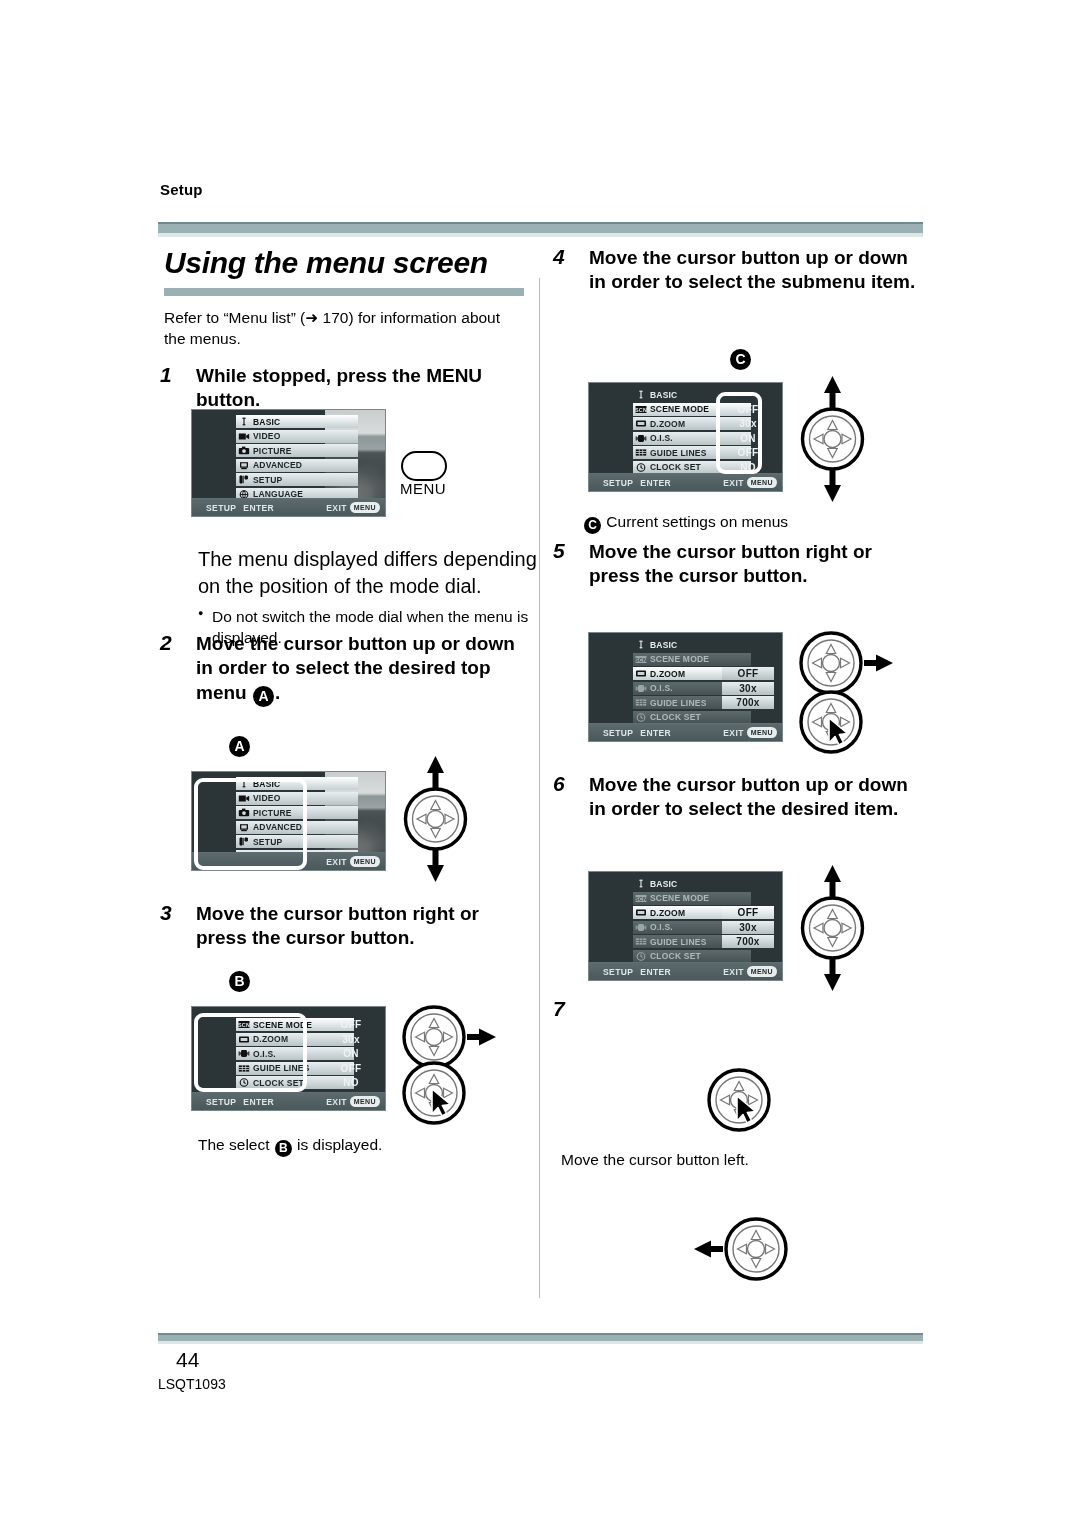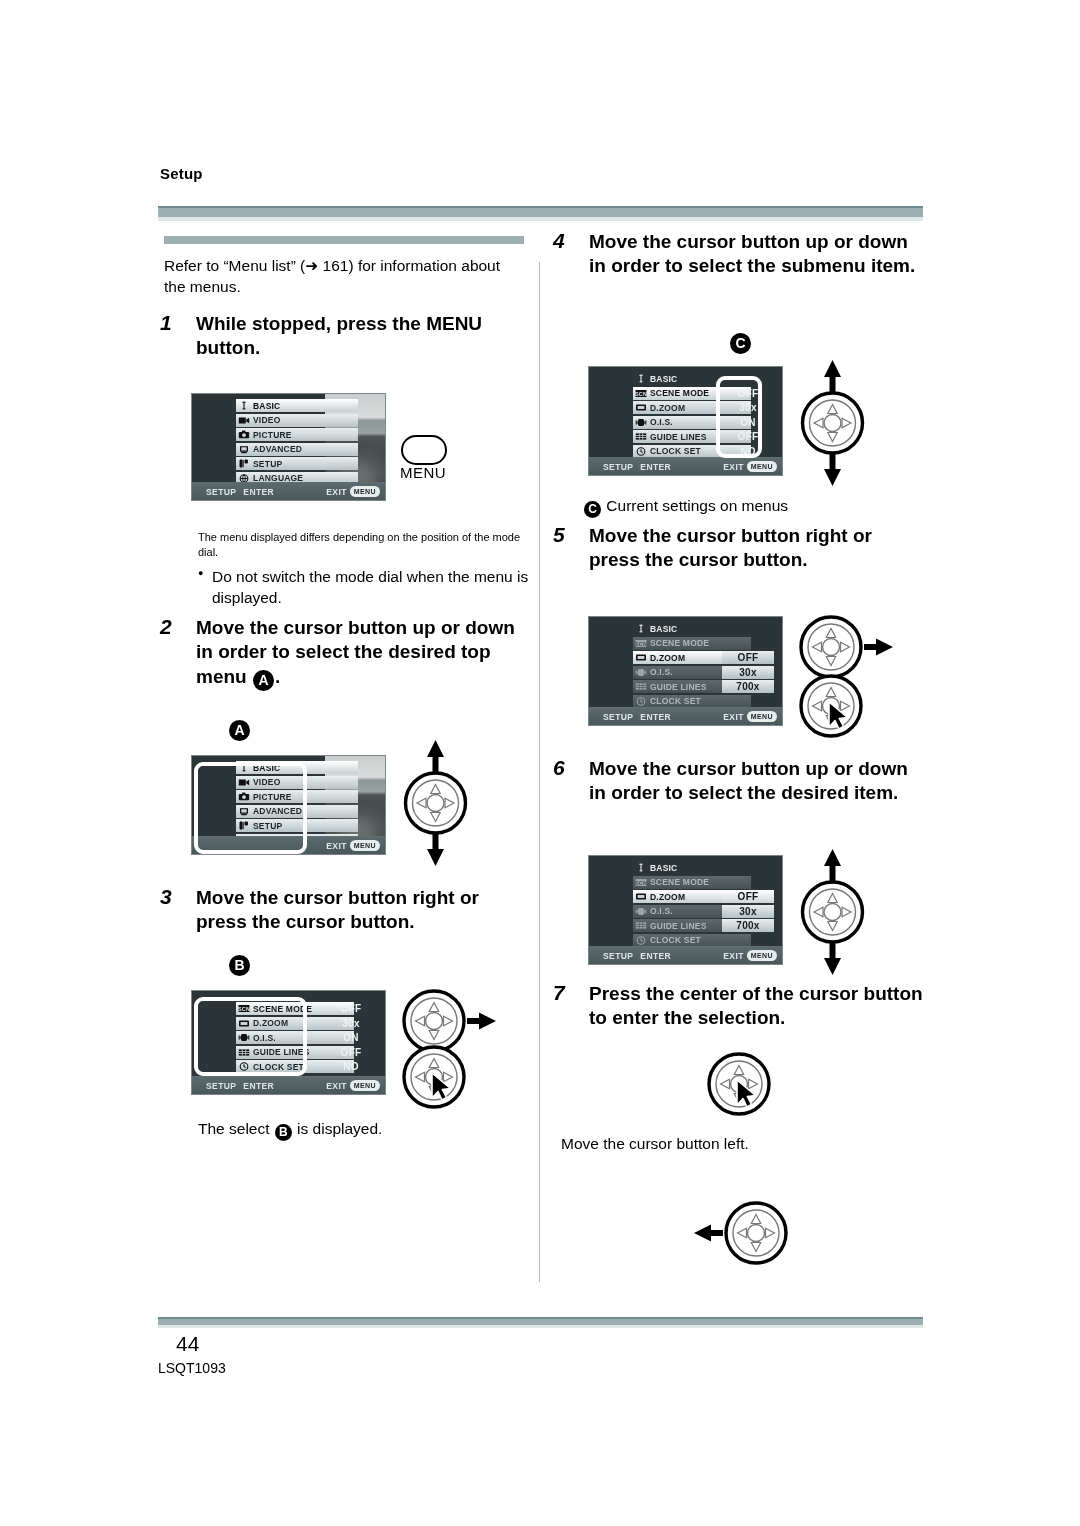--- a/index.html
+++ b/index.html
@@ -11,21 +11,21 @@
     width: 1080px;
     height: 1526px;
     position: relative;
     font-family: "Liberation Sans", sans-serif;
     color: #000000;
     overflow: hidden;
   }
 
   .page {
     position: absolute;
-    left: 0; top: 0;
+    left: 0; top: 16px;
     width: 1080px;
     height: 1330px;
   }
 
   
   .section-label {
     position: absolute;
     left: 160px;
     top: 165px;
     font-size: 15px;
@@ -106,21 +106,21 @@
     font-style: italic;
   }
   .step-text {
     font-size: 19px;
     font-weight: bold;
     line-height: 1.28;
     display: block;
   }
 
   .body-text {
-    font-size: 11px;
+    font-size: 20px;
     line-height: 1.36;
     margin: 6px 16px 6px 40px;
     width: 340px;
   }
   .bullet-text {
     font-size: 15.5px;
     line-height: 1.36;
     margin: 2px 0 6px 40px;
     width: 340px;
     position: relative;
@@ -359,23 +359,24 @@
 
 <div class="page">
 
   <div class="section-label">Setup</div>
   <div class="header-rule"></div>
 
   <div class="col-divider"></div>
 
   <div class="col col-left">
 
+    <h1 class="title">Using the menu screen</h1>
     <div class="title-rule"></div>
 
-    <p class="intro">Refer to “Menu list” (➜ 161) for information about the menus.</p>
+    <p class="intro">Refer to “Menu list” (➜ 170) for information about the menus.</p>
 
     <div class="step">
       <span class="step-num">1</span>
       <span class="step-text">While stopped, press the MENU button.</span>
     </div>
   </div>
 
   <div class="lcd" style="left:191px; top:393px; width:195px; height:108px;">
     <div class="lcd-scene" style="left:133px;"></div>
     <div class="lcd-list">
@@ -927,21 +928,20 @@
     <circle cx="37.5" cy="65" r="8.5" fill="#fff" stroke="#777" stroke-width="1.4"></circle>
     <path d="M37.5 46.5 L42.2 55.5 L32.8 55.5 Z" fill="#fff" stroke="#777" stroke-width="1.2"></path>
     <path d="M37.5 83.5 L32.8 74.5 L42.2 74.5 Z" fill="#fff" stroke="#777" stroke-width="1.2"></path>
     <path d="M19 65 L28 60.3 L28 69.7 Z" fill="#fff" stroke="#777" stroke-width="1.2"></path>
     <path d="M56 65 L47 69.7 L47 60.3 Z" fill="#fff" stroke="#777" stroke-width="1.2"></path>
   </svg>
 
   <div style="position:absolute; left:551px; top:982px; width:375px;">
     <div class="step">
       <span class="step-num">7</span>
-      <span class="step-text">Press the center of the cursor button to enter the selection.</span>
     </div>
   </div>
 
   <svg class="joy" style="left:705px; top:1050px;" width="70" height="68" viewBox="0 0 70 68">
     <circle cx="34" cy="34" r="30" fill="#fff" stroke="#000" stroke-width="3.4"></circle>
     <circle cx="34" cy="34" r="23" fill="#fff" stroke="#777" stroke-width="1.4"></circle>
     <circle cx="34" cy="34" r="8.5" fill="#fff" stroke="#777" stroke-width="1.4"></circle>
     <path d="M34 15.5 L38.7 24.5 L29.3 24.5 Z" fill="#fff" stroke="#777" stroke-width="1.2"></path>
     <path d="M34 52.5 L29.3 43.5 L38.7 43.5 Z" fill="#fff" stroke="#777" stroke-width="1.2"></path>
     <path d="M15.5 34 L24.5 29.3 L24.5 38.7 Z" fill="#fff" stroke="#777" stroke-width="1.2"></path>

